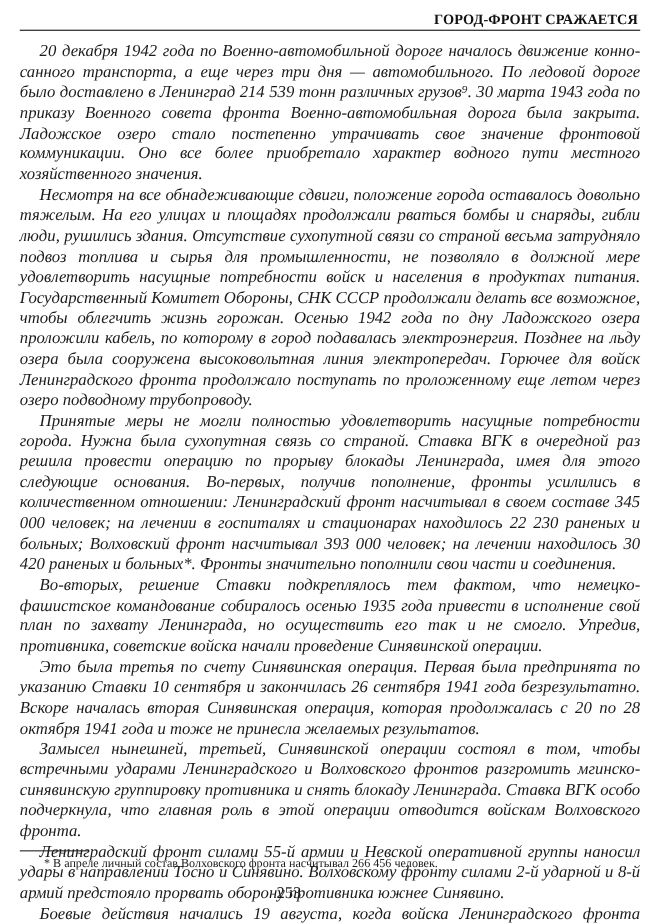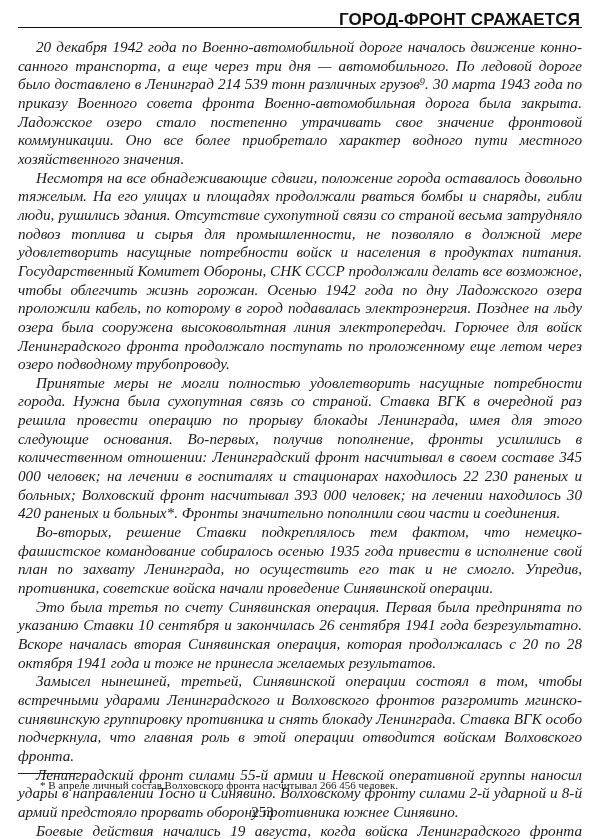--- a/index.html
+++ b/index.html
@@ -1,20 +1,20 @@
 <!DOCTYPE html>
 <html><head>
 <meta charset="utf-8">
 <style>
   html, body { margin: 0; padding: 0; background: #ffffff; }
   body { width: 600px; height: 839px; position: relative; overflow: hidden; color: #1a1a1a; }
   .running-head {
     position: absolute; top: 10px; right: 20px;
-    font-family: Liberation Sans, sans-serif; font-weight: bold;
-    font-size: 17px; letter-spacing: 0.1px; color: #111; margin-left: 48px;
+    font-family: Liberation Serif, serif; font-weight: bold;
+    font-size: 13px; letter-spacing: 0.1px; color: #111; margin-left: 48px;
   }
   .head-rule {
     position: absolute; top: 27px; left: 18px; width: 564px; height: 0;
     border-top: 1.6px solid #111;
   }
   .body-text {
     position: absolute; top: 38px; left: 18px; width: 564px;
     font-family: "Liberation Serif", serif; font-size: 15.2px; line-height: 18.65px;
     text-align: justify; color: #1a1a1a;
   }

